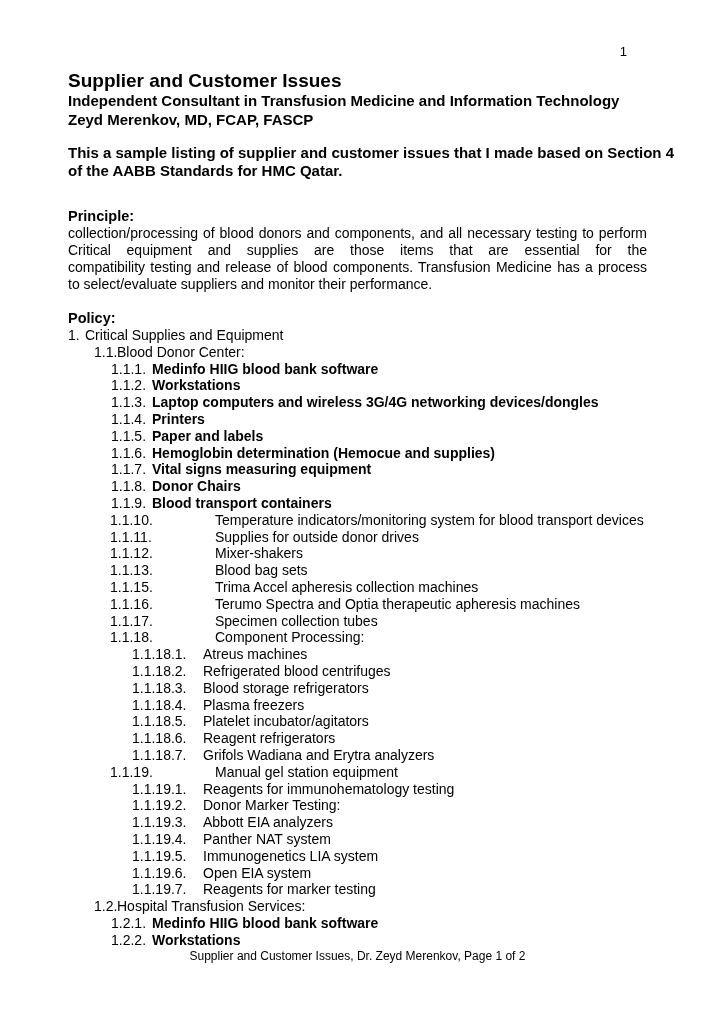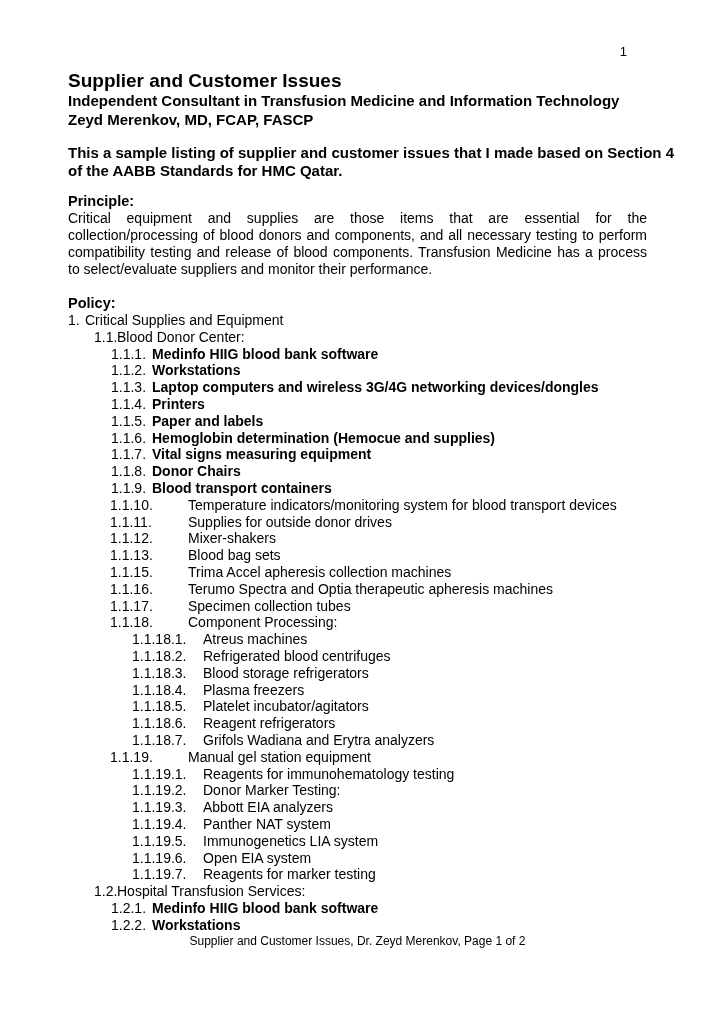--- a/index.html
+++ b/index.html
@@ -36,21 +36,21 @@
     font-size: 15px;
     font-weight: bold;
     line-height: 18px;
     white-space: nowrap;
   }
   .section-heading {
     font-size: 14.5px;
     font-weight: bold;
     line-height: 17px;
   }
-  .principle-heading { margin-top: 13px; }
+  .principle-heading { margin-top: 28px; }
   .policy-heading { margin-top: 17px; }
   .par-line {
     font-size: 14px;
     line-height: 17px;
   }
   .jline { text-align: justify; text-align-last: justify; }
   .list { position: relative; }
   .row {
     position: relative;
     height: 16.8px;
@@ -58,21 +58,21 @@
   }
   .row span {
     position: absolute;
     top: 0;
     line-height: 16.8px;
     white-space: nowrap;
   }
   .lvl1 .num { left: 0; }    .lvl1 .txt { left: 17px; }
   .lvl2 .num { left: 26px; text-align: right; } .lvl2 .txt { left: 49px; }
   .lvl3 .num { left: 43px; } .lvl3 .txt { left: 84px; font-weight: bold; }
-  .lvl3w .num { left: 42px; } .lvl3w .txt { left: 120px; }
+  .lvl3w .num { left: 42px; } .lvl3w .txt { left: 147px; }
   .lvl4 .num { left: 64px; } .lvl4 .txt { left: 135px; }
   .footer {
     margin-top: 1px;
     text-align: center;
     font-size: 12px;
     line-height: 15px;
   }
 </style>
 </head>
 <body>
@@ -84,22 +84,22 @@
     <div class="subtitle">Independent Consultant in Transfusion Medicine and Information Technology</div>
     <div class="subtitle">Zeyd Merenkov, MD, FCAP, FASCP</div>
 
     <div class="intro" id="intro-block">
         <div class="intro-line">This a sample listing of supplier and customer issues that I made based on Section 4</div>
         <div class="intro-line">of the AABB Standards for HMC Qatar.</div>
       </div>
 
     <div class="section-heading principle-heading">Principle:</div>
     <div class="principle-par" id="principle-block">
+        <div class="par-line jline">collection/processing of blood donors and components, and all necessary testing to perform</div>
         <div class="par-line jline">Critical equipment and supplies are those items that are essential for the</div>
-        <div class="par-line jline">collection/processing of blood donors and components, and all necessary testing to perform</div>
         <div class="par-line jline">compatibility testing and release of blood components.  Transfusion Medicine has a process</div>
         <div class="par-line">to select/evaluate  suppliers and monitor their performance.</div>
       </div>
 
     <div class="section-heading policy-heading">Policy:</div>
     <div class="list" id="policy-list">
         <div class="row lvl1">
     <span class="num">1.</span>
     <span class="txt">Critical Supplies and Equipment</span>
   </div>

